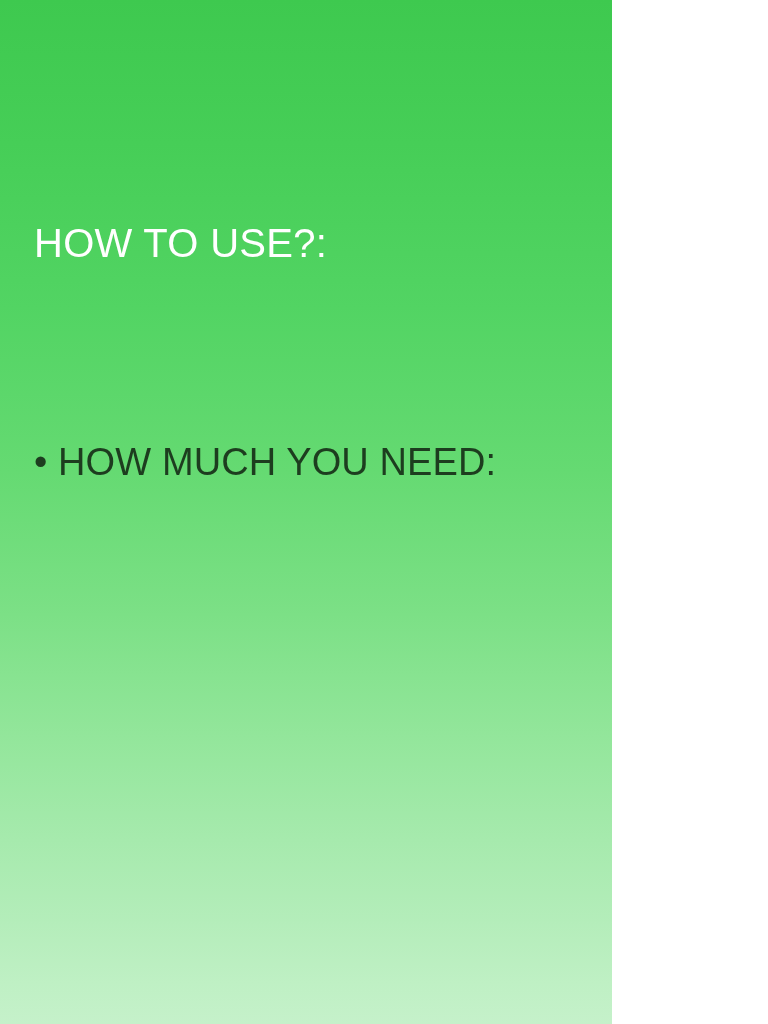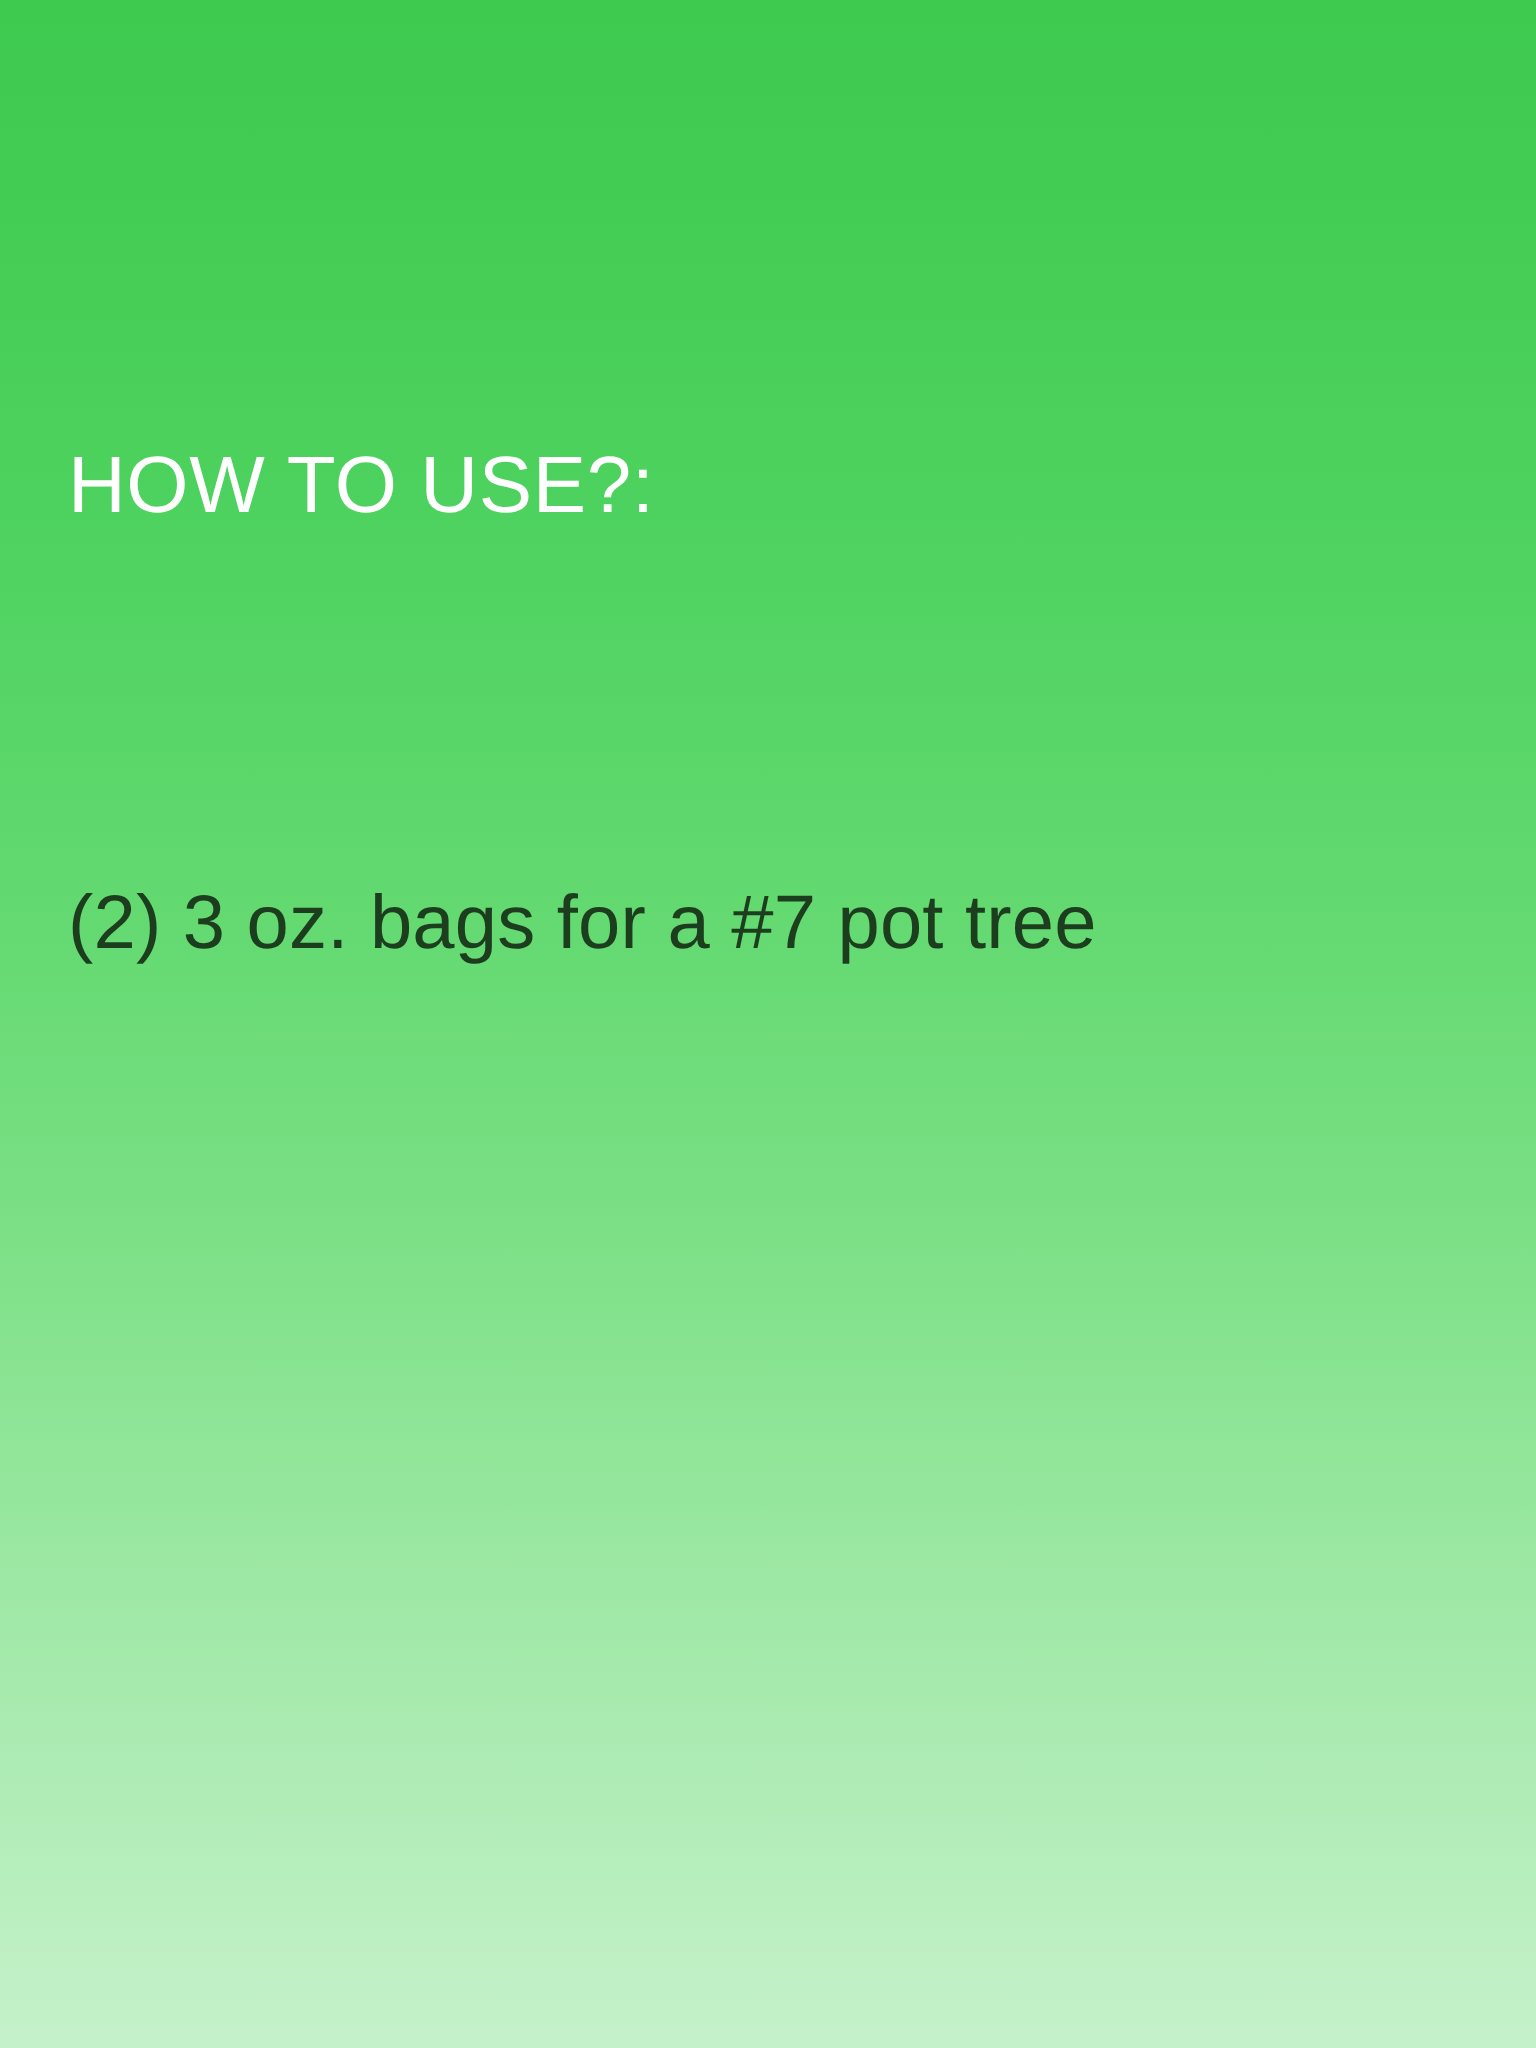--- a/index.html
+++ b/index.html
@@ -7,21 +7,21 @@
     padding: 0;
   }
   body {
     width: 768px;
     height: 1024px;
     overflow: hidden;
     font-family: "Liberation Sans", sans-serif;
   }
   .slide {
     position: relative;
-    width: 768px;
+    width: 612px;
     height: 1024px;
     box-sizing: border-box;
     background: linear-gradient(180deg,
         #3ec94f 0%,
         #46ce57 14%,
         #52d463 30%,
         #65da72 46%,
         #7ce086 60%,
         #93e69b 72%,
         #a6eaad 82%,
@@ -61,17 +61,17 @@
 <body>
 
 <div class="slide">
   <div class="content">
 
     <div class="title">HOW TO USE?:</div>
 
     <div class="gap-a"></div>
 
     <div class="body-block">
-      <span class="line">(2) 3 oz. bags for a #7 pot tree</span>
+      <span class="line">• HOW MUCH YOU NEED:</span>
     </div>
 
   </div>
 </div>
 
 </body></html>

